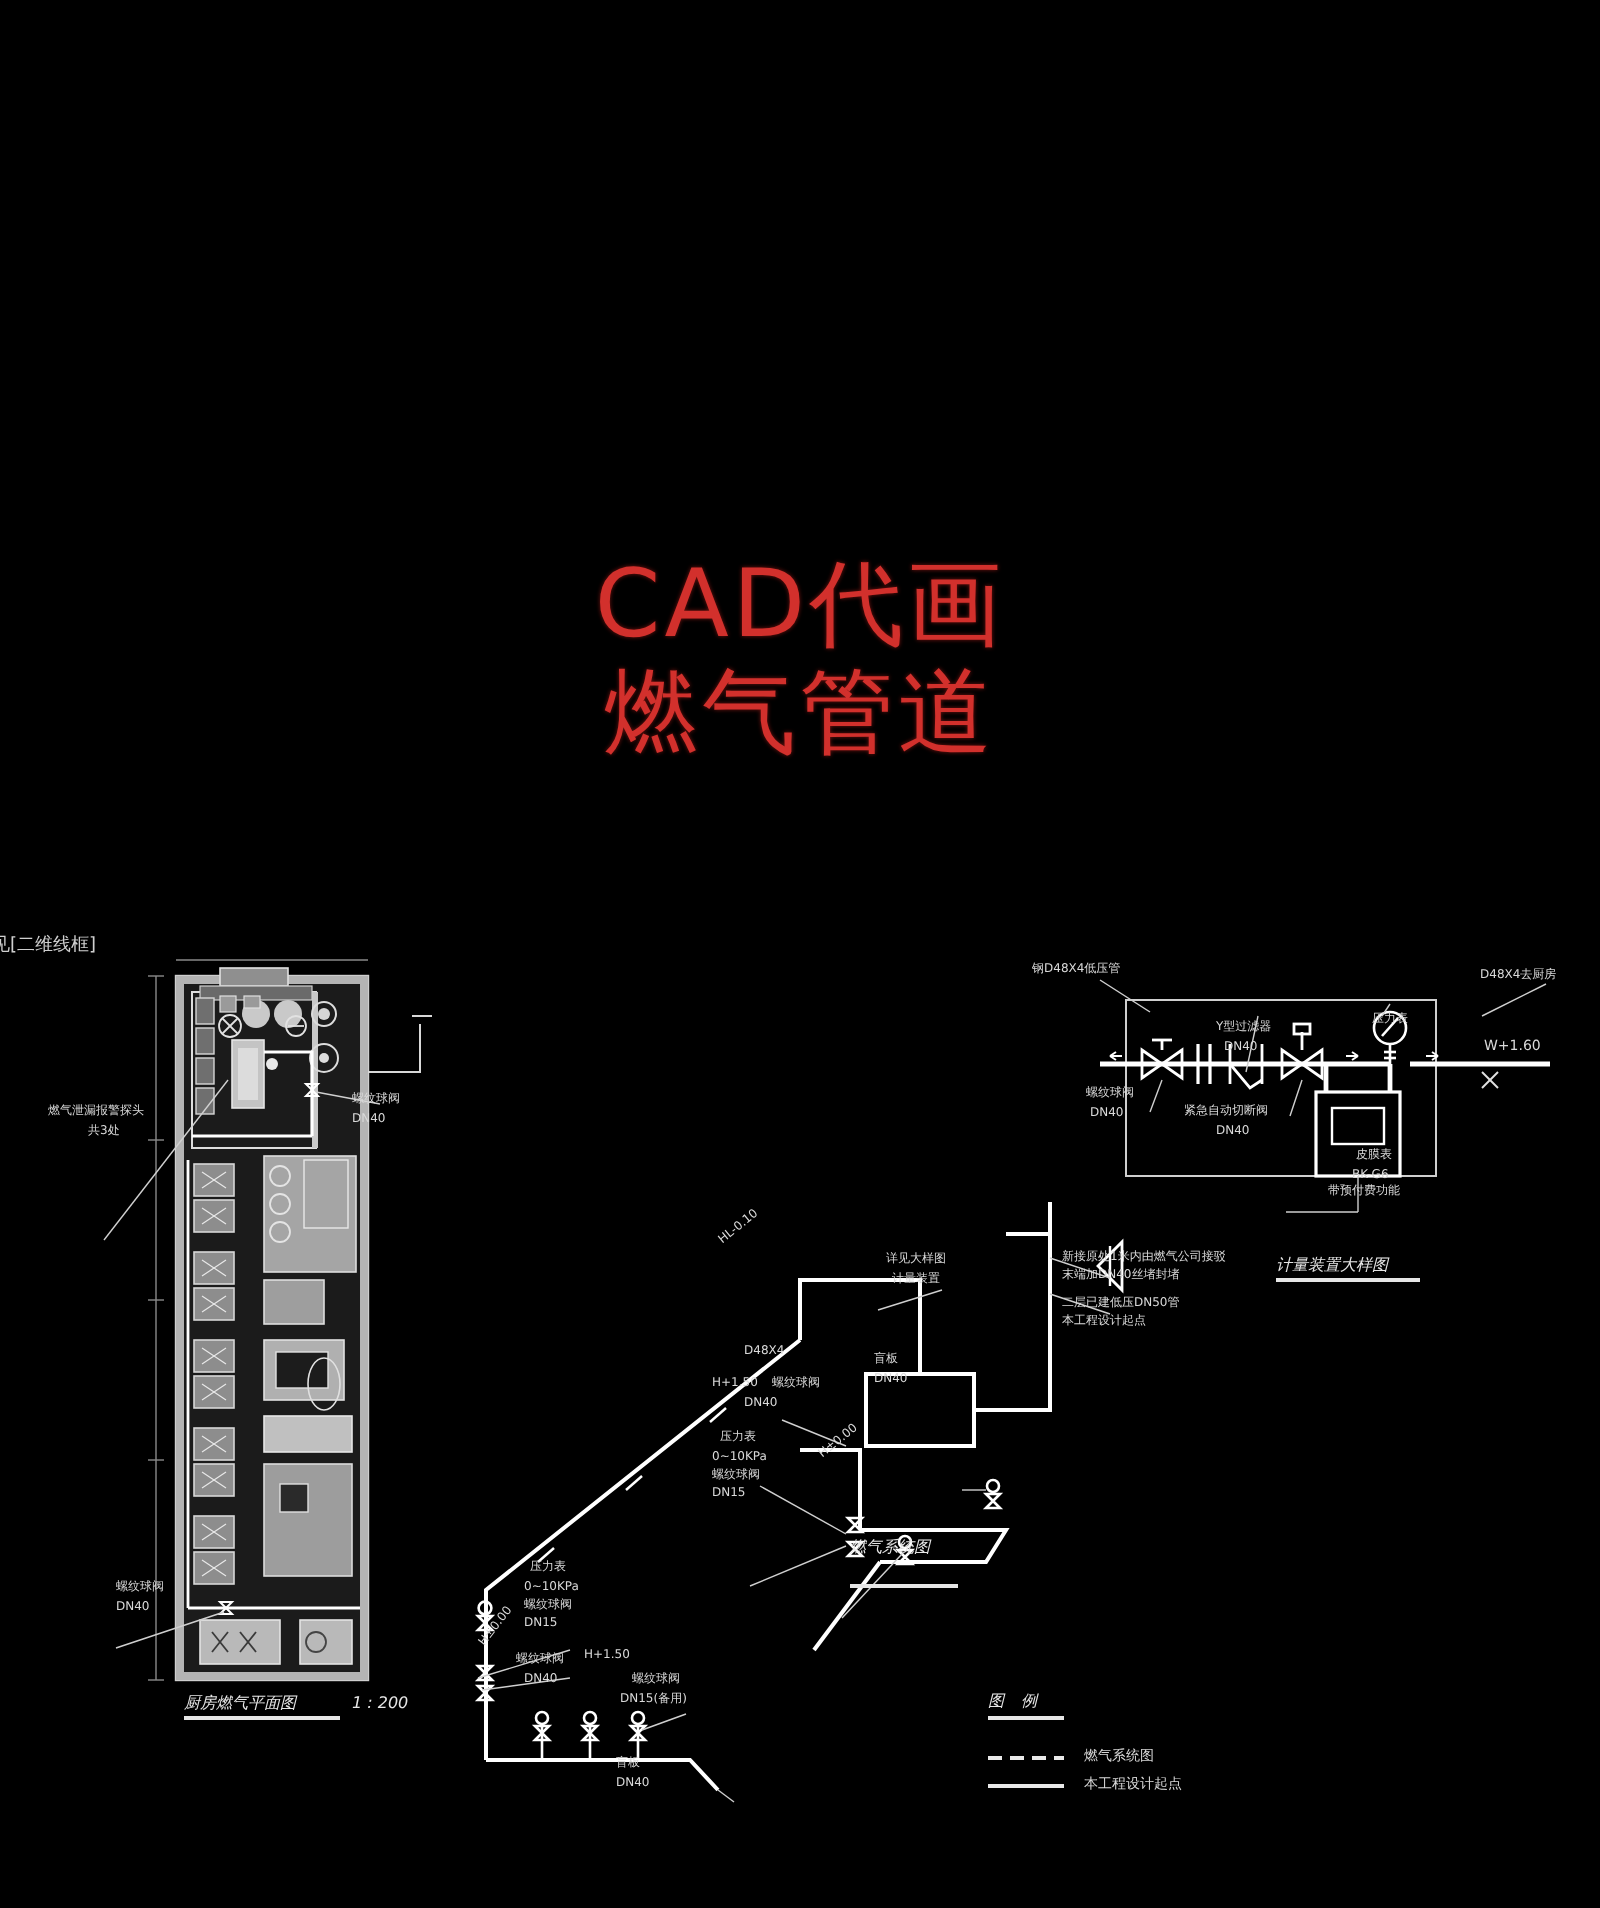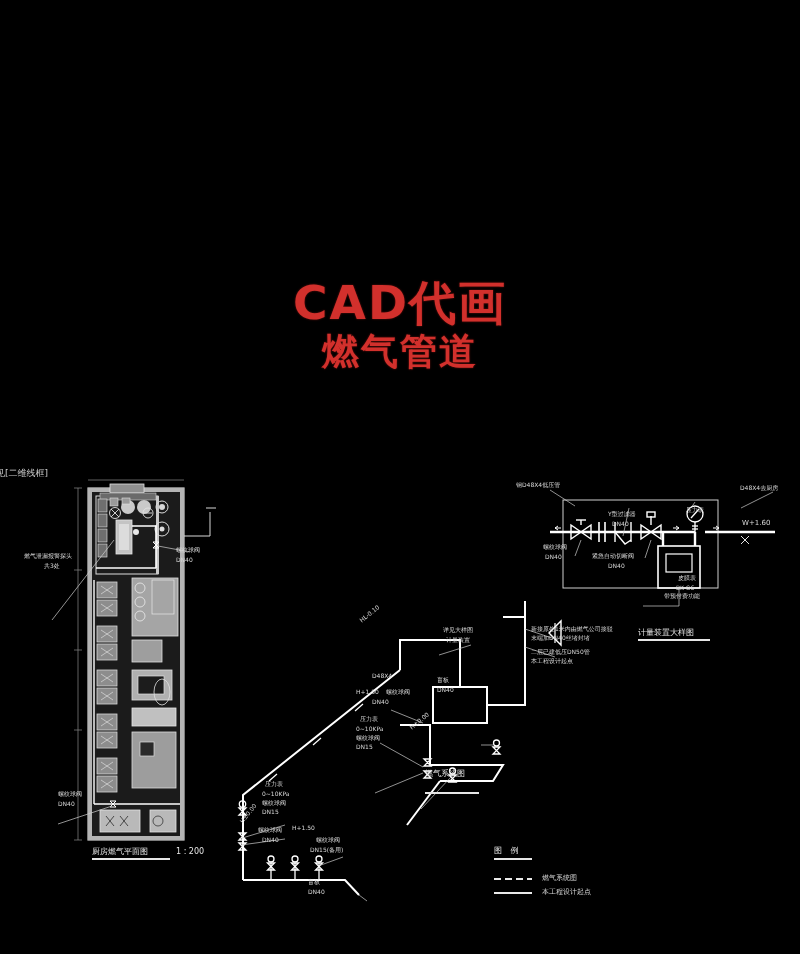--- a/index.html
+++ b/index.html
@@ -9,39 +9,39 @@
     color:#e8e8e8;
   }
   .stage{position:absolute;inset:0;background:#000;}
 
   
   .title-block{
     position:absolute;left:0;top:278px;width:800px;text-align:center;
     pointer-events:none;
   }
   .title-line{
-    color:#d2302c;font-weight:bold;letter-spacing:2px;
+    color:#d2302c;font-weight:normal;letter-spacing:2px;
     text-shadow:0 0 2px #7a1512;
     line-height:1.06;
   }
   .tl1{font-size:47px;}
-  .tl2{font-size:37px;margin-top:4px;}
+  .tl2{font-size:47px;margin-top:4px;}
   .tl3{font-size:52px;margin-top:3px;letter-spacing:4px;}
 
   
   .cad{
     position:absolute;color:#d9d9d9;white-space:nowrap;
     font-size:6px;line-height:1.25;letter-spacing:0px;
   }
   .cad.u{}
 
   
   #plan{position:absolute;left:70px;top:480px;width:140px;height:370px;}
 
-  .caption{position:absolute;color:#e6e6e6;font-size:8px;white-space:nowrap;}
+  .caption{position:absolute;color:#e6e6e6;font-size:8px;white-space:nowrap;font-style:italic;}
   .cap-rule{position:absolute;background:#e6e6e6;height:2px;}
 
   
   .lg-solid{position:absolute;background:#e9e9e9;height:2px;}
   .lg-dash{position:absolute;height:2px;
      background:repeating-linear-gradient(to right,#e9e9e9 0 7px,transparent 7px 11px);}
 
   svg{position:absolute;left:0;top:0;overflow:visible;}
 </style>
 </head>

